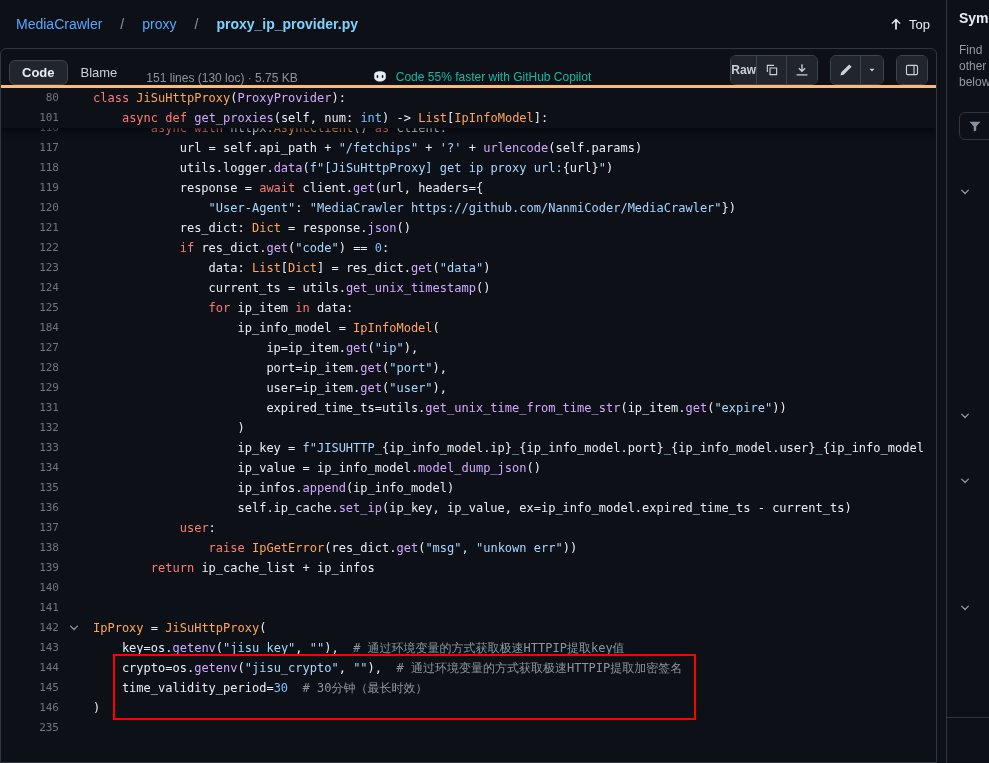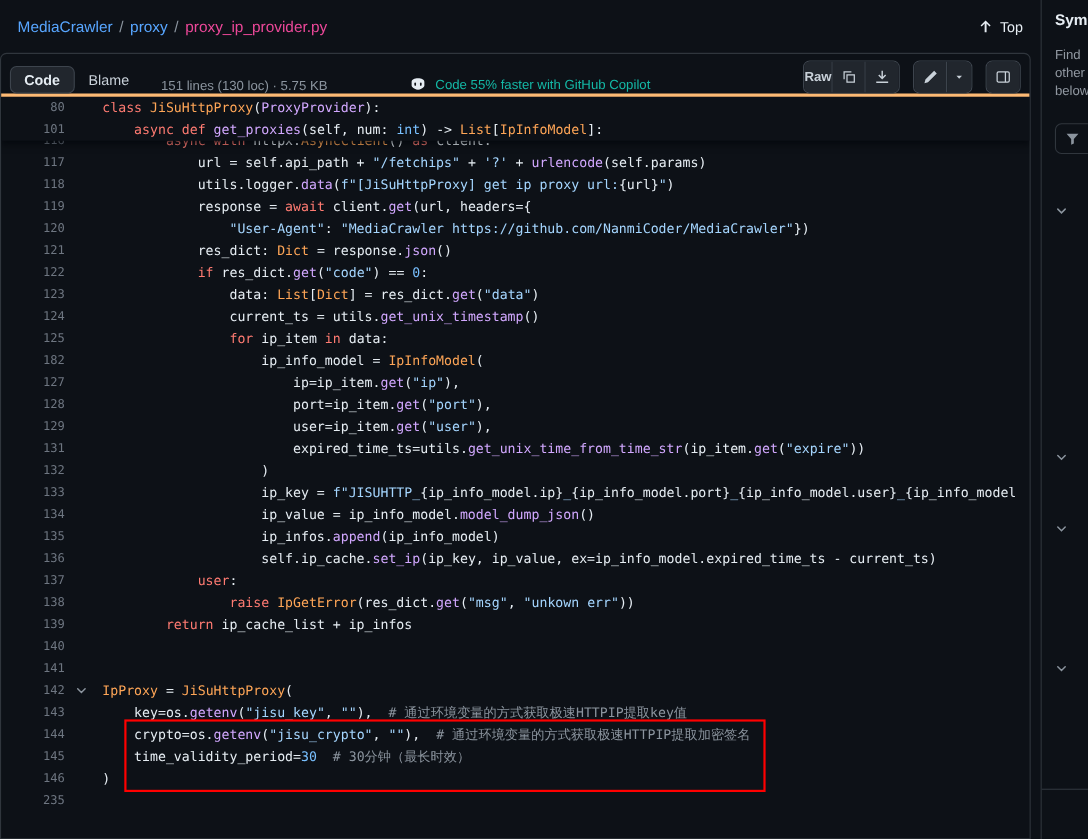--- a/index.html
+++ b/index.html
@@ -1,23 +1,23 @@
 <!DOCTYPE html>
 <html><head>
 <meta charset="utf-8">
 <style>
   *{margin:0;padding:0;box-sizing:border-box;}
   html,body{width:989px;height:763px;overflow:hidden;}
   body{background:#0d1117;font-family:"Liberation Sans",sans-serif;color:#e6edf3;}
   .layout{display:flex;width:989px;height:763px;}
   .main{width:946px;flex:none;display:flex;flex-direction:column;}
-  .breadcrumb-row{height:48px;flex:none;display:flex;align-items:center;padding:0 16px;font-size:14px;}
+  .breadcrumb-row{height:48px;flex:none;display:flex;align-items:center;padding:0 16px;font-size:14px;gap:12px;}
   .crumb-link{color:#58a6ff;cursor:pointer;}
   .crumb-sep{color:#8b949e;margin:0 6px;}
-  .crumb-file{font-weight:400;color:#ec4899;}
+  .crumb-file{font-weight:700;color:#7dd3fc;}
   .top-link{margin-left:auto;display:flex;gap:6px;align-items:center;color:#e6edf3;font-size:13px;cursor:pointer;}
   .file-box{flex:1;margin-right:9px;border:1px solid #30363d;border-radius:6px 6px 0 0;display:flex;flex-direction:column;overflow:hidden;background:#0d1117;}
   .toolbar{height:39px;flex:none;display:flex;align-items:flex-end;padding:0 8px;border-bottom:3px solid #fdba74;}
   .seg{display:flex;align-items:center;}
   .seg-btn{font-size:13px;padding:4px 12px;border-radius:6px;color:#c9d1d9;background:transparent;border:1px solid transparent;cursor:pointer;font-family:inherit;}
   .seg-btn.active{background:#21262d;border-color:#3d444d;color:#e6edf3;font-weight:600;}
   .meta{color:#8b949e;font-size:12px;margin-left:16px;white-space:nowrap;}
   .copilot{display:flex;align-items:center;gap:8px;margin-left:74px;font-size:12px;color:#14b8a6;cursor:pointer;white-space:nowrap;}
   .right-tools{margin-left:auto;display:flex;align-items:center;gap:12px;}
   .btn-group{display:flex;border:1px solid #3d444d;border-radius:6px;overflow:hidden;}
@@ -139,21 +139,21 @@
             <div class="code-row"><span class="ln">116</span><span class="chev"></span><span class="code-text"><span class="tk-p">        </span><span class="tk-k">async</span><span class="tk-p"> </span><span class="tk-k">with</span><span class="tk-p"> httpx.</span><span class="tk-c">AsyncClient</span><span class="tk-p">() </span><span class="tk-k">as</span><span class="tk-p"> client:</span></span></div>
             <div class="code-row"><span class="ln">117</span><span class="chev"></span><span class="code-text"><span class="tk-p">            url = self.api_path + </span><span class="tk-s">"/fetchips"</span><span class="tk-p"> + </span><span class="tk-s">'?'</span><span class="tk-p"> + </span><span class="tk-f">urlencode</span><span class="tk-p">(self.params)</span></span></div>
             <div class="code-row"><span class="ln">118</span><span class="chev"></span><span class="code-text"><span class="tk-p">            utils.logger.</span><span class="tk-f">data</span><span class="tk-p">(</span><span class="tk-s">f"[JiSuHttpProxy] get ip proxy url:</span><span class="tk-p">{url}</span><span class="tk-s">"</span><span class="tk-p">)</span></span></div>
             <div class="code-row"><span class="ln">119</span><span class="chev"></span><span class="code-text"><span class="tk-p">            response = </span><span class="tk-k">await</span><span class="tk-p"> client.</span><span class="tk-f">get</span><span class="tk-p">(url, headers={</span></span></div>
             <div class="code-row"><span class="ln">120</span><span class="chev"></span><span class="code-text"><span class="tk-p">                </span><span class="tk-s">"User-Agent"</span><span class="tk-p">: </span><span class="tk-s">"MediaCrawler https://github.com/NanmiCoder/MediaCrawler"</span><span class="tk-p">})</span></span></div>
             <div class="code-row"><span class="ln">121</span><span class="chev"></span><span class="code-text"><span class="tk-p">            res_dict: </span><span class="tk-c">Dict</span><span class="tk-p"> = response.</span><span class="tk-f">json</span><span class="tk-p">()</span></span></div>
             <div class="code-row"><span class="ln">122</span><span class="chev"></span><span class="code-text"><span class="tk-p">            </span><span class="tk-k">if</span><span class="tk-p"> res_dict.</span><span class="tk-f">get</span><span class="tk-p">(</span><span class="tk-s">"code"</span><span class="tk-p">) == </span><span class="tk-n">0</span><span class="tk-p">:</span></span></div>
             <div class="code-row"><span class="ln">123</span><span class="chev"></span><span class="code-text"><span class="tk-p">                data: </span><span class="tk-c">List</span><span class="tk-p">[</span><span class="tk-c">Dict</span><span class="tk-p">] = res_dict.</span><span class="tk-f">get</span><span class="tk-p">(</span><span class="tk-s">"data"</span><span class="tk-p">)</span></span></div>
             <div class="code-row"><span class="ln">124</span><span class="chev"></span><span class="code-text"><span class="tk-p">                current_ts = utils.</span><span class="tk-f">get_unix_timestamp</span><span class="tk-p">()</span></span></div>
             <div class="code-row"><span class="ln">125</span><span class="chev"></span><span class="code-text"><span class="tk-p">                </span><span class="tk-k">for</span><span class="tk-p"> ip_item </span><span class="tk-k">in</span><span class="tk-p"> data:</span></span></div>
-            <div class="code-row"><span class="ln">182</span><span class="chev"></span><span class="code-text"><span class="tk-p">                    ip_info_model = </span><span class="tk-c">IpInfoModel</span><span class="tk-p">(</span></span></div>
+            <div class="code-row"><span class="ln">184</span><span class="chev"></span><span class="code-text"><span class="tk-p">                    ip_info_model = </span><span class="tk-c">IpInfoModel</span><span class="tk-p">(</span></span></div>
             <div class="code-row"><span class="ln">127</span><span class="chev"></span><span class="code-text"><span class="tk-p">                        ip=ip_item.</span><span class="tk-f">get</span><span class="tk-p">(</span><span class="tk-s">"ip"</span><span class="tk-p">),</span></span></div>
             <div class="code-row"><span class="ln">128</span><span class="chev"></span><span class="code-text"><span class="tk-p">                        port=ip_item.</span><span class="tk-f">get</span><span class="tk-p">(</span><span class="tk-s">"port"</span><span class="tk-p">),</span></span></div>
             <div class="code-row"><span class="ln">129</span><span class="chev"></span><span class="code-text"><span class="tk-p">                        user=ip_item.</span><span class="tk-f">get</span><span class="tk-p">(</span><span class="tk-s">"user"</span><span class="tk-p">),</span></span></div>
             <div class="code-row"><span class="ln">131</span><span class="chev"></span><span class="code-text"><span class="tk-p">                        expired_time_ts=utils.</span><span class="tk-f">get_unix_time_from_time_str</span><span class="tk-p">(ip_item.</span><span class="tk-f">get</span><span class="tk-p">(</span><span class="tk-s">"expire"</span><span class="tk-p">))</span></span></div>
             <div class="code-row"><span class="ln">132</span><span class="chev"></span><span class="code-text"><span class="tk-p">                    )</span></span></div>
             <div class="code-row"><span class="ln">133</span><span class="chev"></span><span class="code-text"><span class="tk-p">                    ip_key = </span><span class="tk-s">f"JISUHTTP_</span><span class="tk-p">{ip_info_model.ip}</span><span class="tk-s">_</span><span class="tk-p">{ip_info_model.port}</span><span class="tk-s">_</span><span class="tk-p">{ip_info_model.user}</span><span class="tk-s">_</span><span class="tk-p">{ip_info_model</span></span></div>
             <div class="code-row"><span class="ln">134</span><span class="chev"></span><span class="code-text"><span class="tk-p">                    ip_value = ip_info_model.</span><span class="tk-f">model_dump_json</span><span class="tk-p">()</span></span></div>
             <div class="code-row"><span class="ln">135</span><span class="chev"></span><span class="code-text"><span class="tk-p">                    ip_infos.</span><span class="tk-f">append</span><span class="tk-p">(ip_info_model)</span></span></div>
             <div class="code-row"><span class="ln">136</span><span class="chev"></span><span class="code-text"><span class="tk-p">                    self.ip_cache.</span><span class="tk-f">set_ip</span><span class="tk-p">(ip_key, ip_value, ex=ip_info_model.expired_time_ts - current_ts)</span></span></div>
             <div class="code-row"><span class="ln">137</span><span class="chev"></span><span class="code-text"><span class="tk-p">            </span><span class="tk-k">user</span><span class="tk-p">:</span></span></div>

